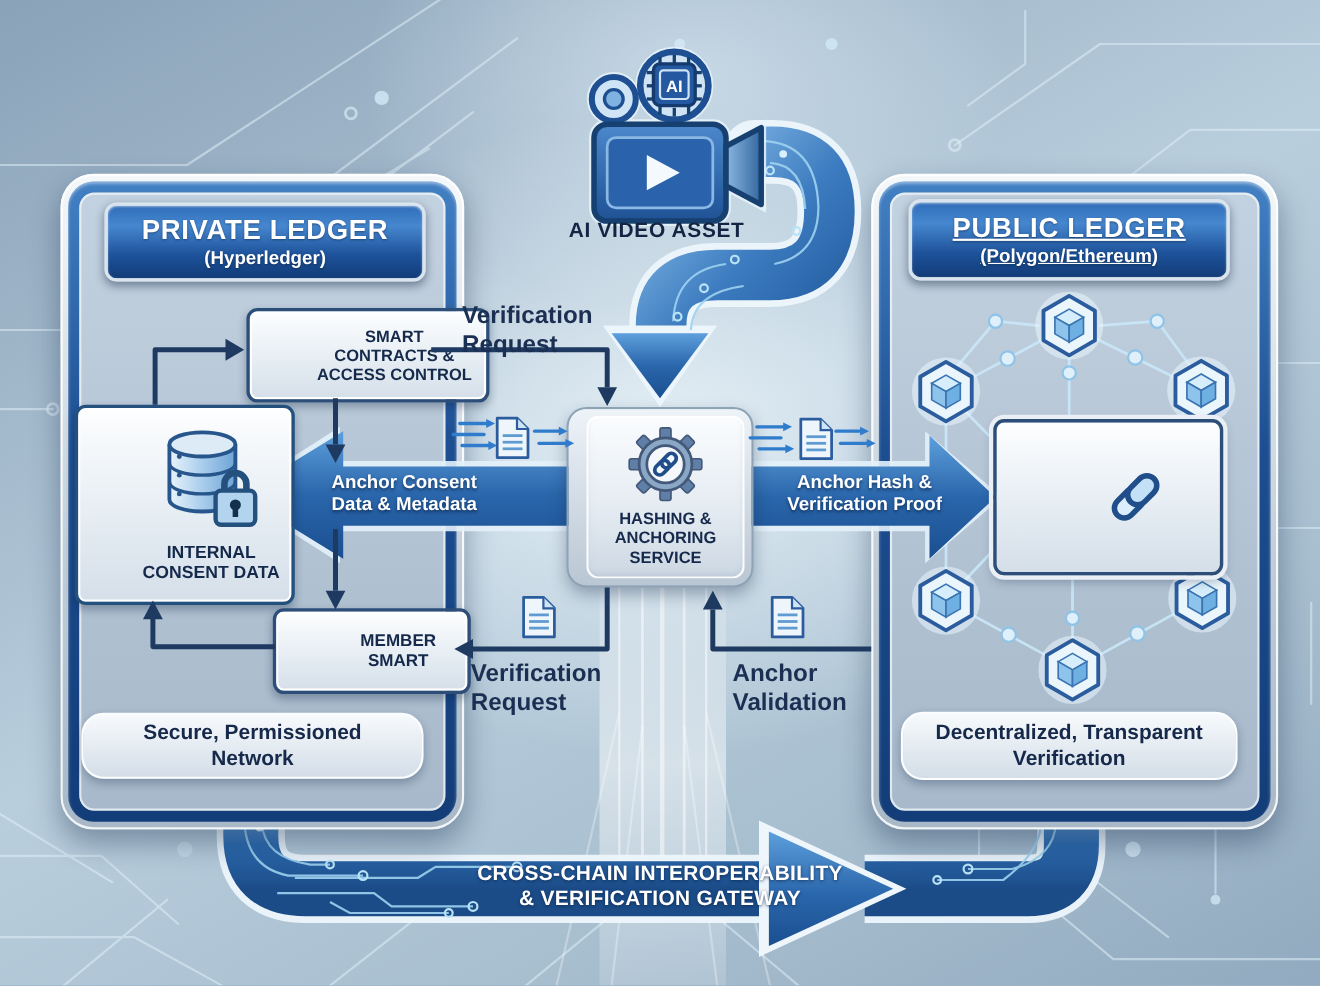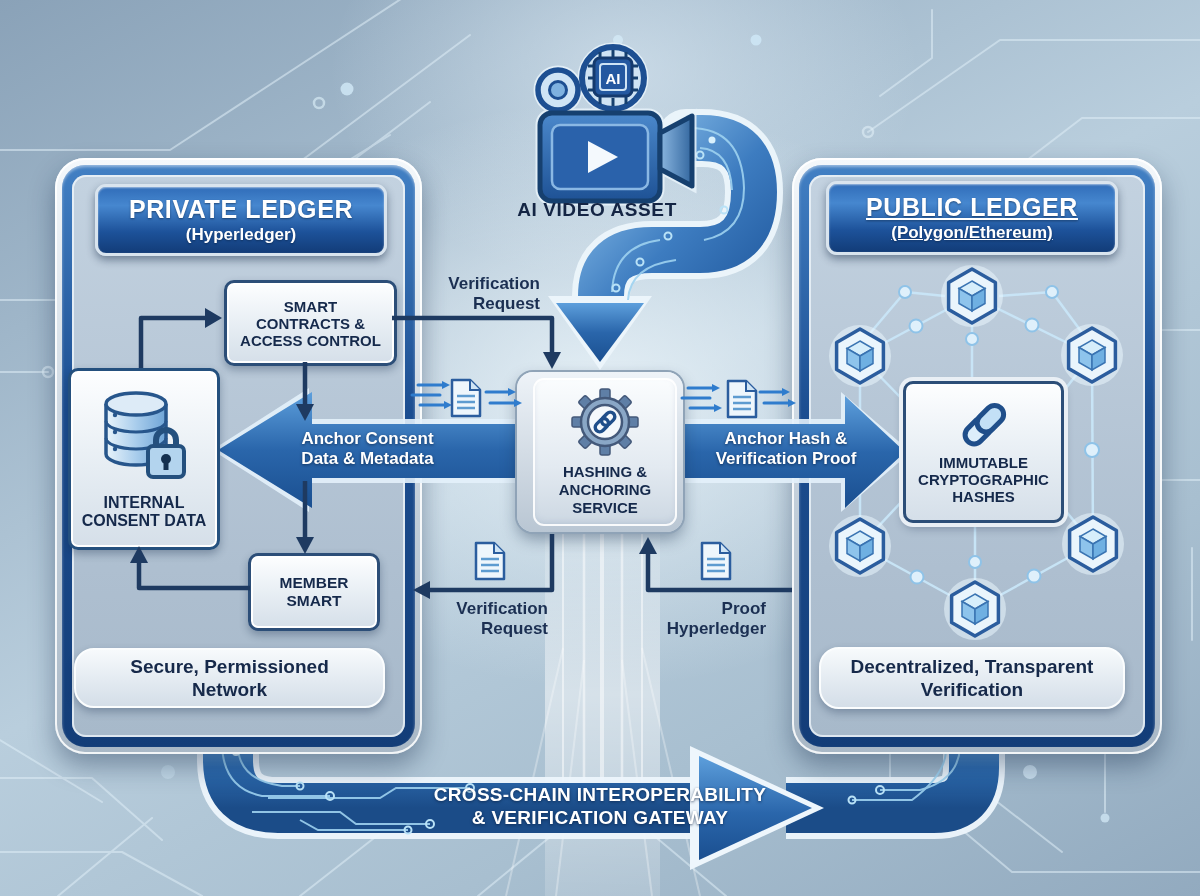--- a/index.html
+++ b/index.html
@@ -24,37 +24,37 @@
     display:flex;flex-direction:column;align-items:center;justify-content:center;
     background:linear-gradient(180deg,#306db9 0%,#4687cf 28%,#1d529a 68%,#123c78 100%);
     box-shadow:0 4px 9px rgba(10,30,60,.45), inset 0 1px 2px rgba(255,255,255,.55);
     color:#fff;}
   .banner .t1{font-size:25px;font-weight:800;letter-spacing:.6px;text-shadow:0 1px 2px rgba(8,25,50,.5);}
   .banner .t2{font-size:17px;font-weight:600;margin-top:1px;text-shadow:0 1px 2px rgba(8,25,50,.5);}
   .node{position:absolute;z-index:10;border:3px solid #2c4e78;border-radius:10px;
     background:linear-gradient(180deg,#fdfeff,#e6edf3 55%,#d5dfe9);
     box-shadow:0 4px 8px rgba(16,38,68,.32), inset 0 0 0 2px #ffffff;
     display:flex;align-items:center;justify-content:center;text-align:center;
-    color:#15294b;font-weight:800;}
+    color:#15294b;font-weight:800;padding-left:48px;}
   .pill{position:absolute;z-index:10;border:2px solid #fbfdfe;border-radius:20px;
     background:linear-gradient(180deg,#f7fafc,#e3eaf1 55%,#d4dee8);
     box-shadow:0 4px 9px rgba(16,38,68,.3);
     display:flex;align-items:center;justify-content:center;text-align:center;
     color:#16294a;font-weight:700;font-size:19px;line-height:1.22;}
   .hashbox{position:absolute;z-index:14;border-radius:16px;padding:6px;
     background:linear-gradient(180deg,#eef3f8,#b9c6d3);
     box-shadow:0 0 0 2px #8fa3b7, 0 7px 16px rgba(16,38,68,.4);}
   .hashbox .inner{height:100%;border-radius:11px;box-sizing:border-box;padding:8px 6px;
     background:linear-gradient(180deg,#fbfdfe,#e3eaf1 60%,#ccd7e2);
     box-shadow:inset 0 0 0 2px rgba(255,255,255,.9), inset 0 -3px 6px rgba(140,160,185,.35);
     display:flex;flex-direction:column;align-items:center;justify-content:center;margin-left:10px;}
   .arrow-lbl{position:absolute;z-index:9;text-align:center;color:#fff;font-weight:700;
     font-size:17px;line-height:1.2;text-shadow:0 1px 3px rgba(8,30,62,.7);}
-  .flow-lbl{position:absolute;z-index:20;text-align:right;color:#1b2f52;font-weight:600;
-    font-size:17px;line-height:1.18;}
+  .flow-lbl{position:absolute;z-index:20;text-align:left;color:#1b2f52;font-weight:600;
+    font-size:22px;line-height:1.18;}
 </style>
 </head>
 <body>
 
 <div id="stage">
 
   <svg class="layer" width="1200" height="896" style="z-index:1">
     <defs>
       <linearGradient id="tubeG" x1="0" y1="0" x2="0" y2="1">
         <stop offset="0" stop-color="#7db6e8"></stop>
@@ -269,21 +269,20 @@
     <div style="width:260px;">Decentralized, Transparent Verification</div>
   </div>
 
   <div class="node" style="left:903px;top:381px;width:155px;height:136px;flex-direction:column;font-size:15px;box-shadow:0 0 0 4px #e9eff5,0 5px 10px rgba(16,38,68,.35);">
     <svg width="62" height="52" viewBox="0 0 62 52">
       <g transform="rotate(-45 31 26)">
         <rect x="8" y="17" width="30" height="18" rx="9" fill="#dceefb" stroke="#1f4e8a" stroke-width="5"></rect>
         <rect x="25" y="17" width="30" height="18" rx="9" fill="#c3e0f6" stroke="#1f4e8a" stroke-width="5"></rect>
       </g>
     </svg>
-    <div style="width:142px;margin-top:3px;">IMMUTABLE CRYPTOGRAPHIC HASHES</div>
   </div>
 
   <svg class="layer" width="1200" height="896" style="z-index:8">
     <g>
       <polygon points="212,450 309,388 309,419 604,419 604,483 309,483 309,512" fill="#e3f1fb" opacity=".9"></polygon>
       <polygon points="218,450 312,392 312,424 600,424 600,478 312,478 312,508" fill="url(#headG2)"></polygon>
     </g>
     <g>
       <polygon points="911,452 841,392 841,419 598,419 598,483 841,483 841,512" fill="#e3f1fb" opacity=".9"></polygon>
       <polygon points="905,452 845,396 845,424 600,424 600,478 845,478 845,508" fill="url(#headG2)"></polygon>
@@ -455,15 +454,15 @@
         <polygon points="796,403 788,399 788,407"></polygon>
     </g>
     <use href="#doc" x="452" y="380"></use>
     <use href="#doc" x="728" y="381"></use>
     <use href="#doc" x="476" y="543"></use>
     <use href="#doc" x="702" y="543"></use>
   </svg>
 
   <div class="flow-lbl" style="left:420px;top:274px;width:120px;">Verification Request</div>
   <div class="flow-lbl" style="left:428px;top:599px;width:120px;">Verification Request</div>
-  <div class="flow-lbl" style="left:666px;top:599px;width:100px;">Proof Hyperledger</div>
+  <div class="flow-lbl" style="left:666px;top:599px;width:100px;">Anchor Validation</div>
 
 </div>
 
 </body></html>

